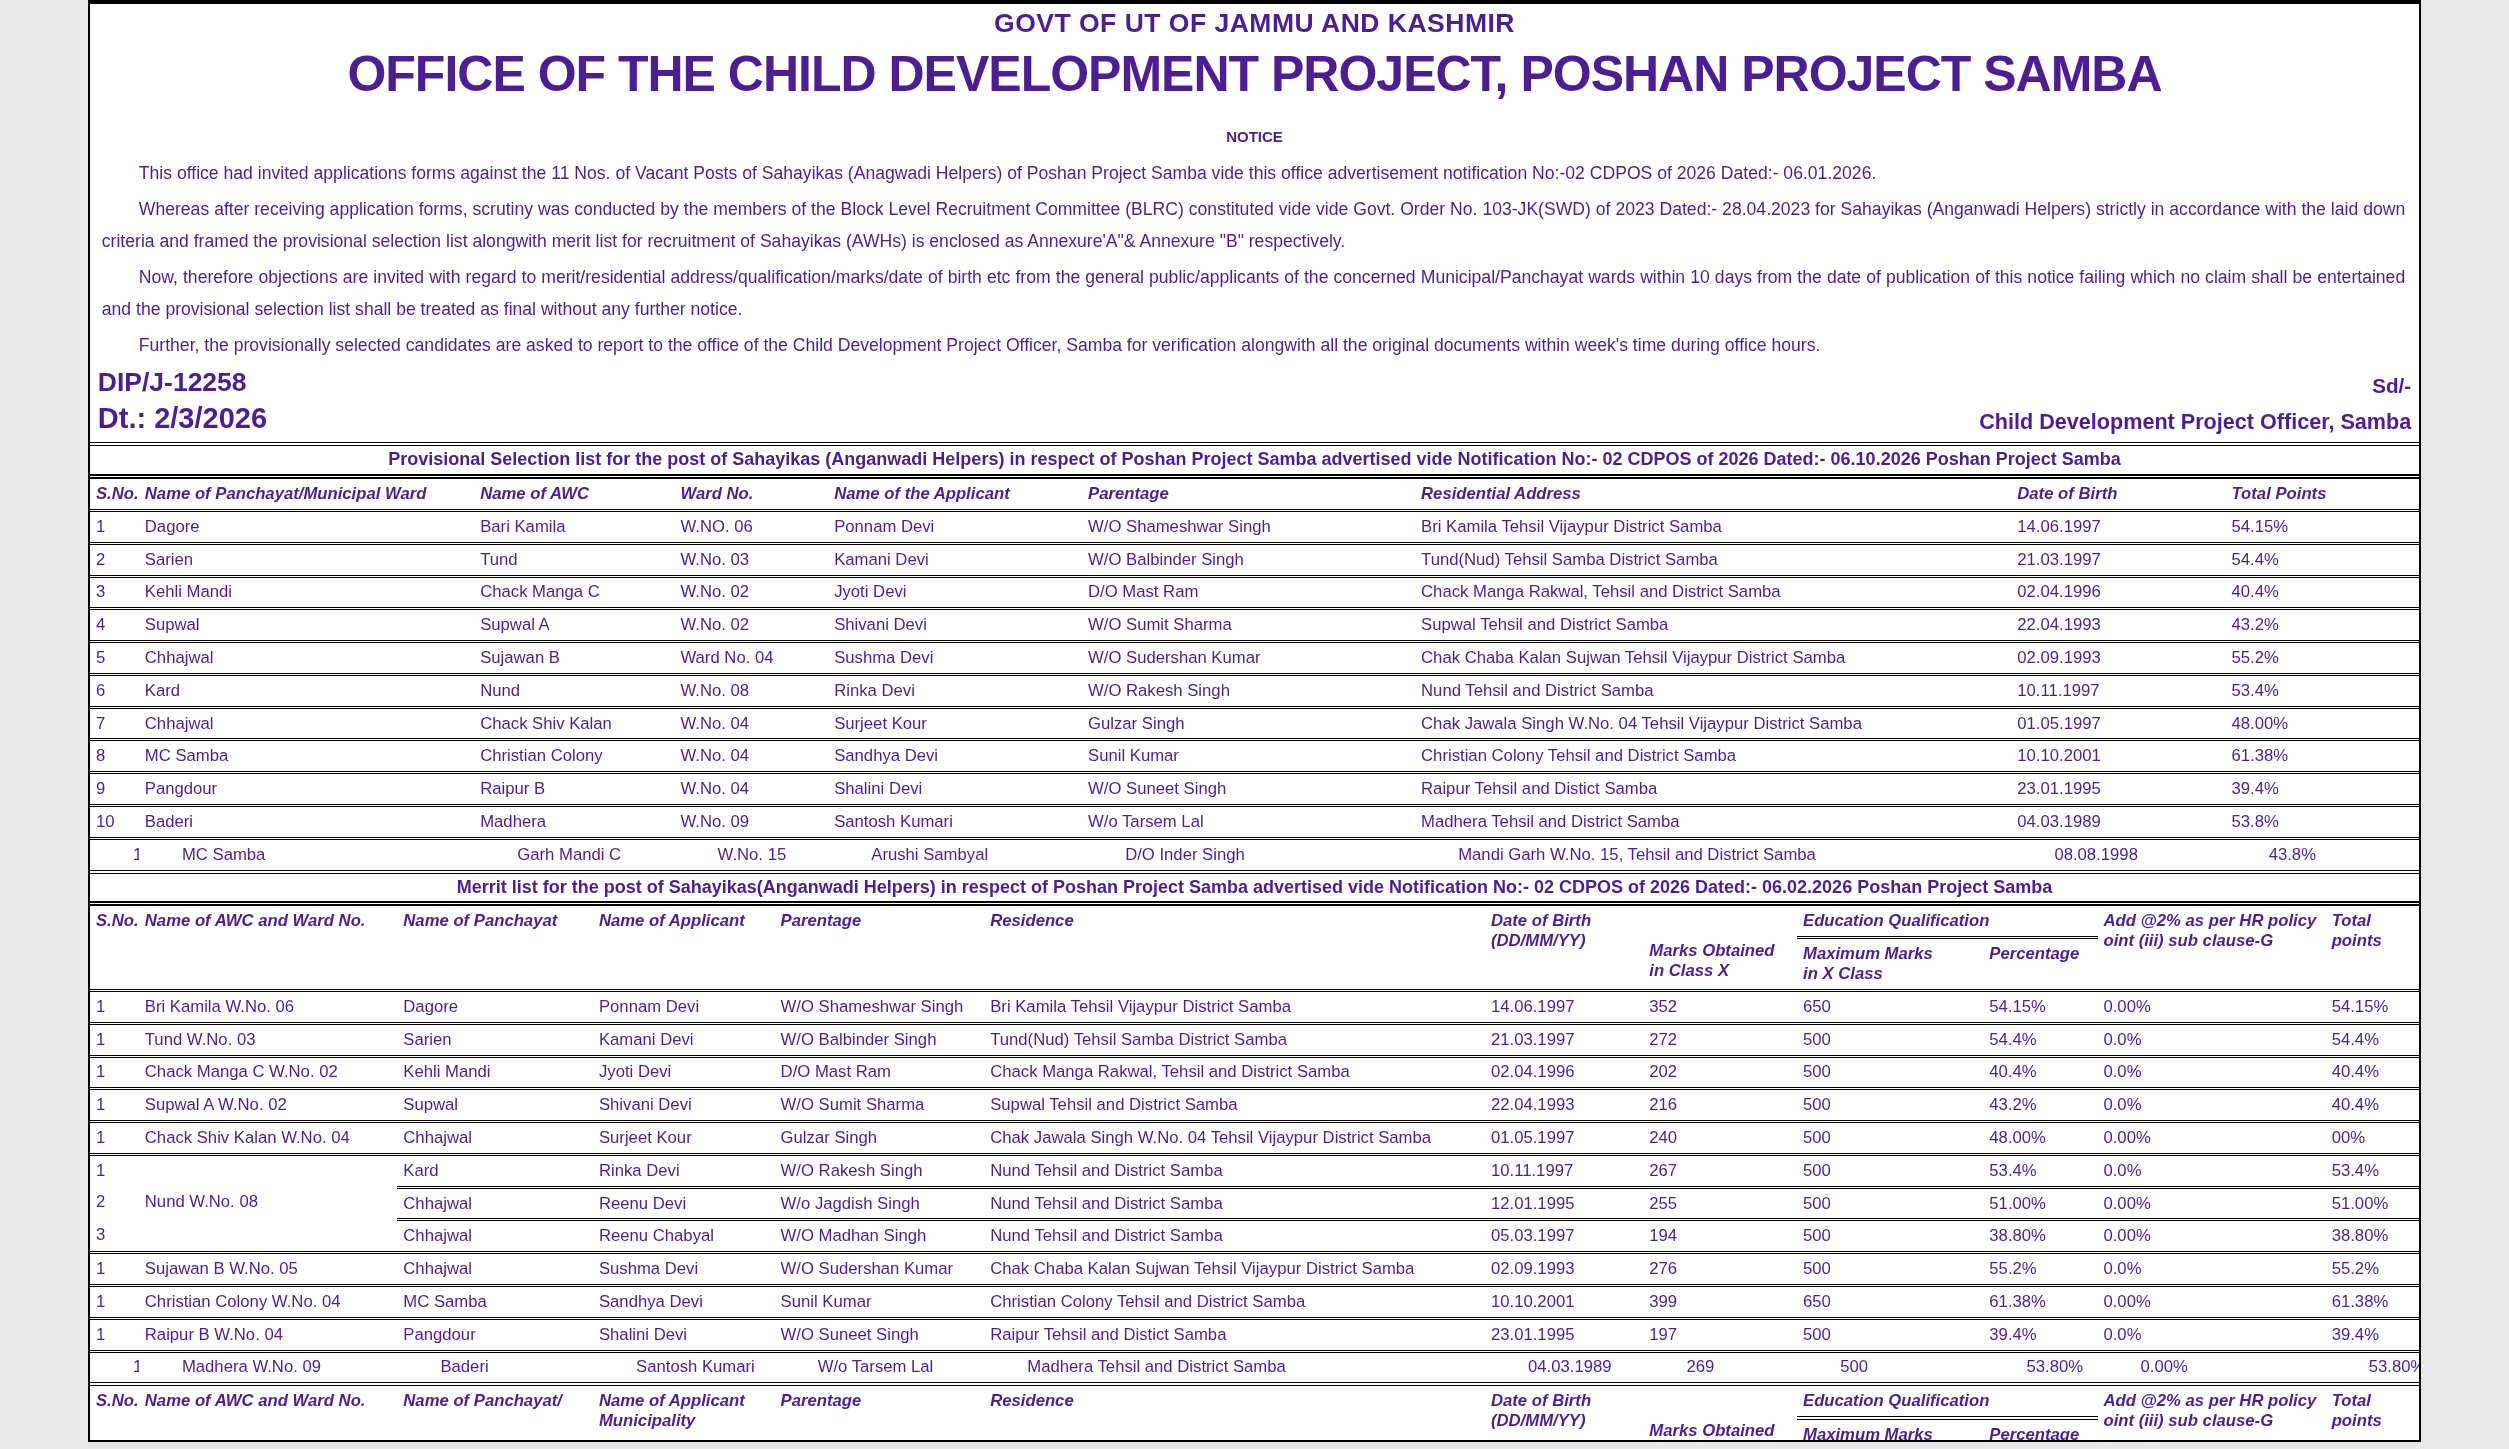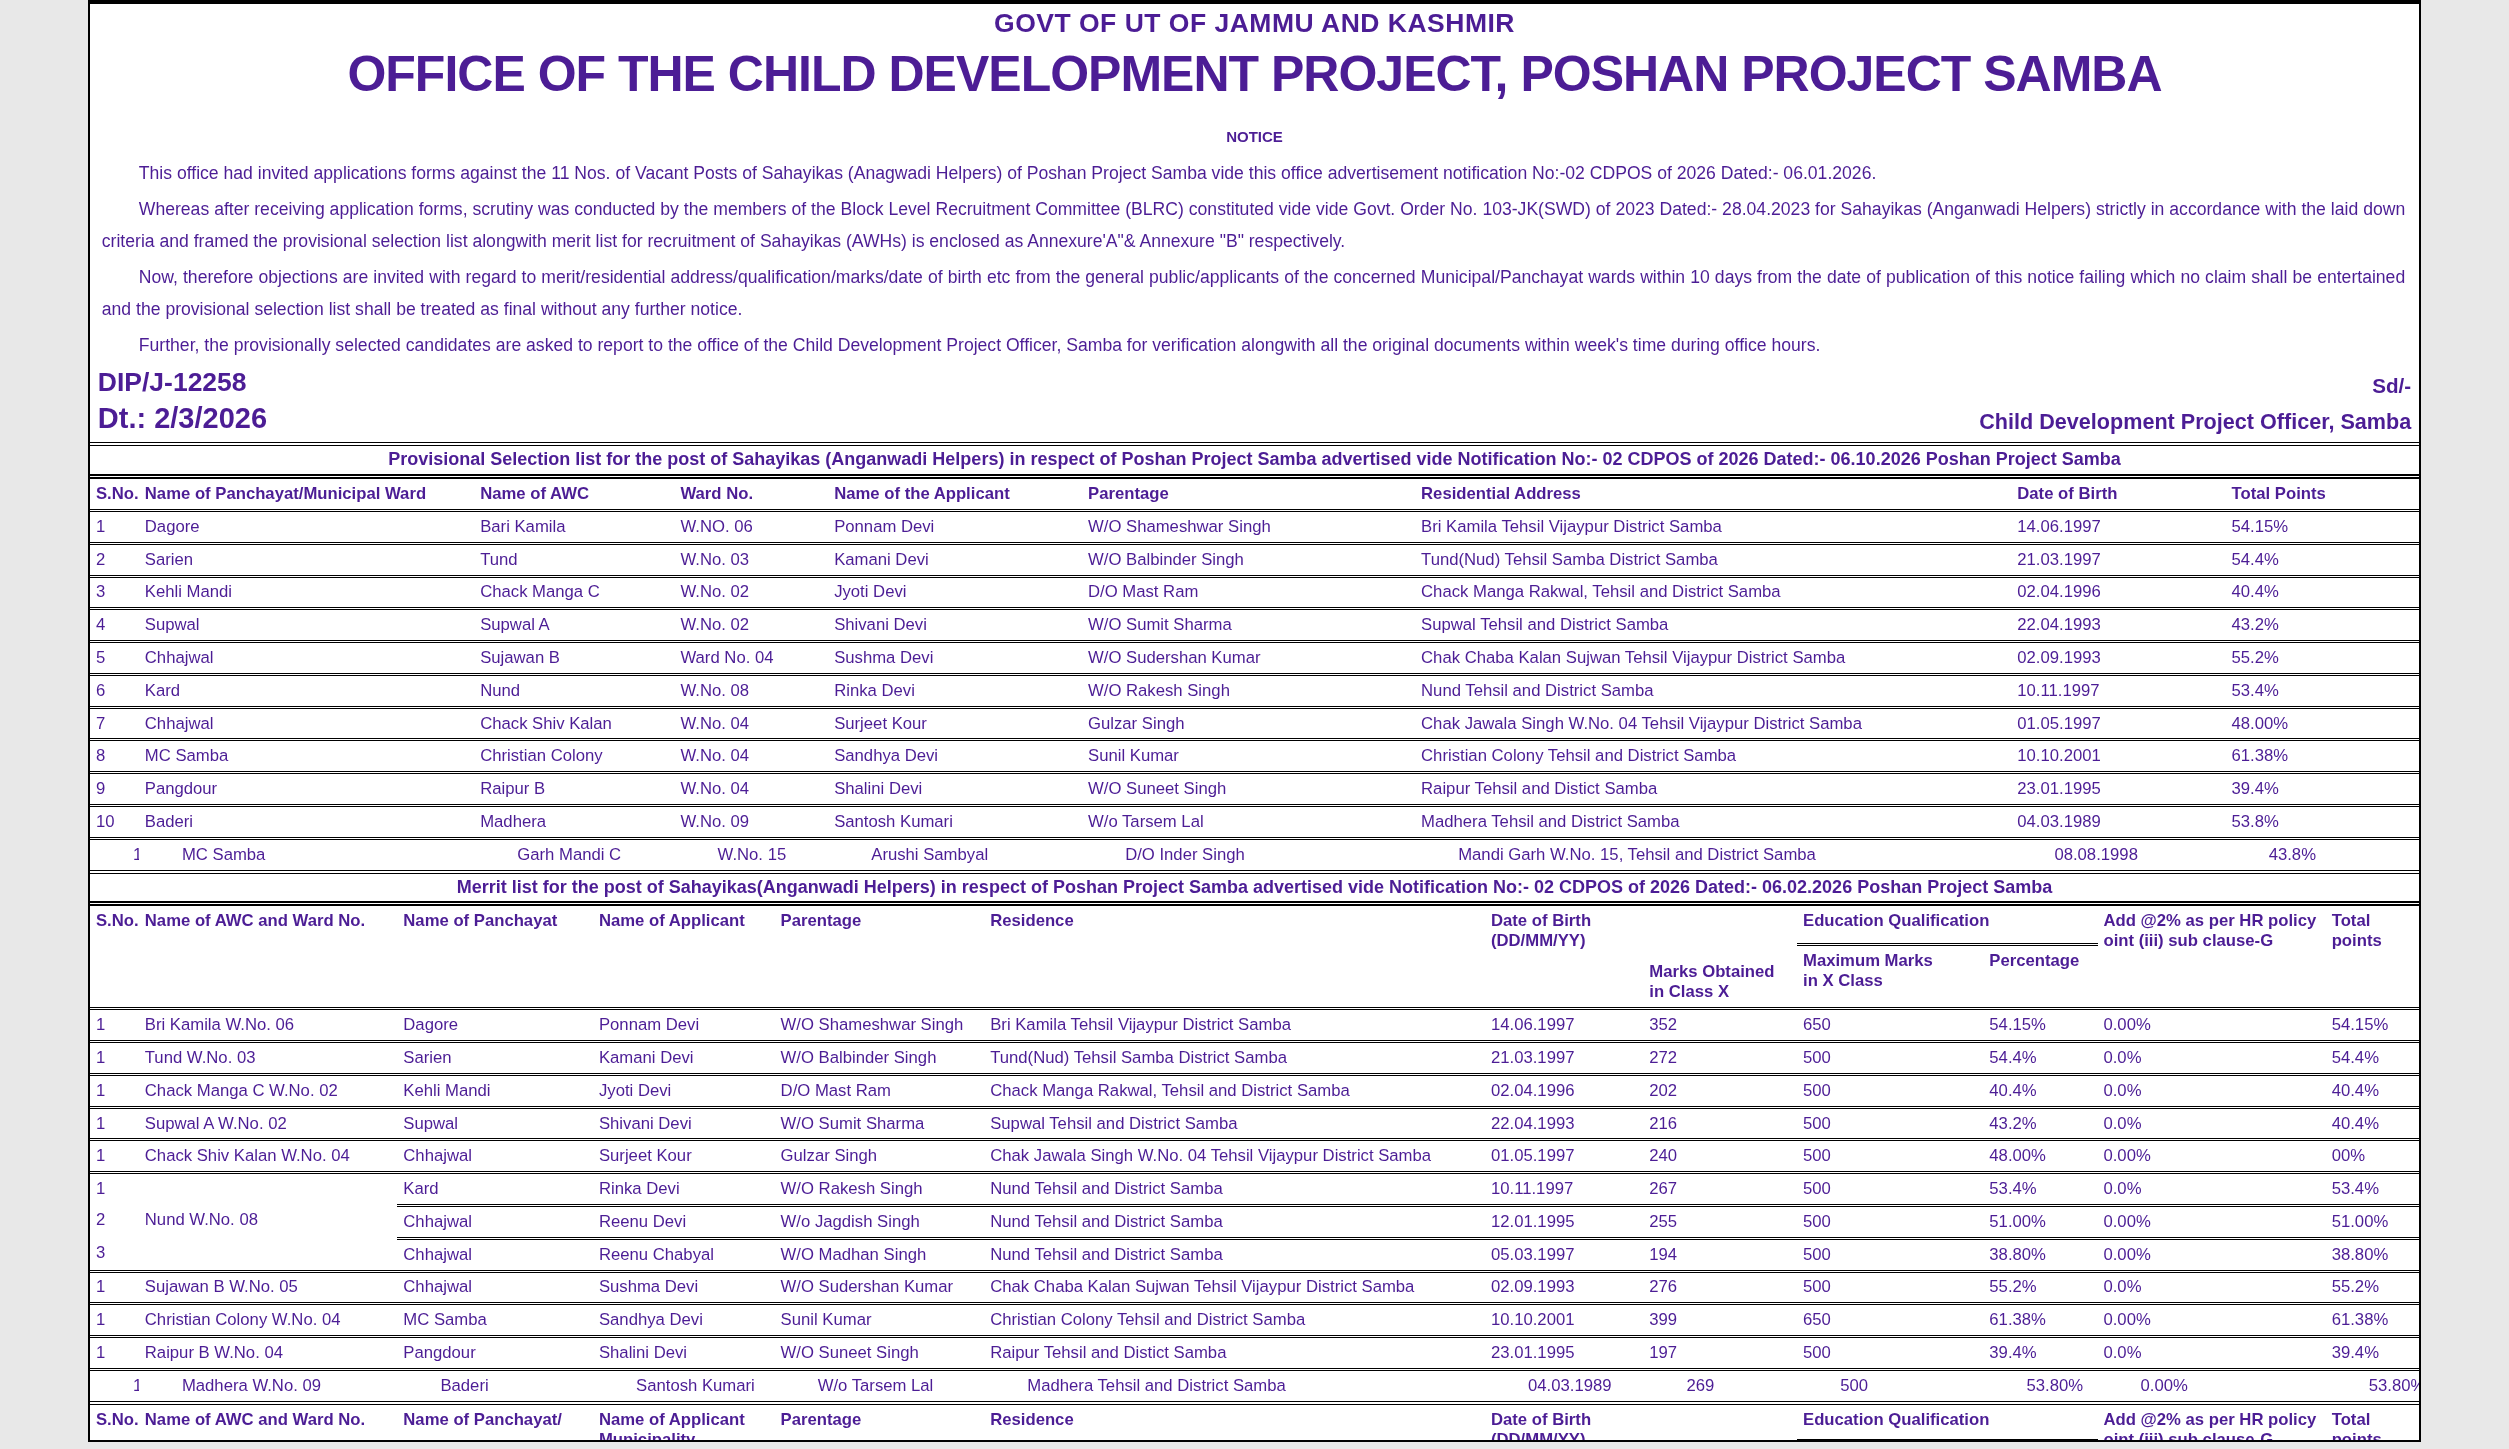--- a/index.html
+++ b/index.html
@@ -34,27 +34,27 @@
   table{width:100%;border-collapse:collapse;table-layout:fixed;}
   .tbl-title{
     text-align:center;font-weight:bold;font-size:18px;
     padding:2.9px 0 3.9px 0;border-bottom:5.9px double #000;
   }
   th,td{
     font-size:16.7px;text-align:left;vertical-align:top;
     padding:4.9px 3.9px 4.9px 5.9px;
     overflow:hidden;white-space:nowrap;
   }
-  th{font-weight:bold;}
+  th{font-weight:bold;font-style:italic;}
   tbody td{border-bottom:3.9px double #000;}
   thead th{border-bottom:3.9px double #000;}
   tbody tr:last-child td{border-bottom:4.9px double #000;padding-left:43px;}
   .pre{white-space:pre-line;}
   .no-bb{border-bottom:none !important;}
-  .drop1{padding-top:56px;}
+  .drop1{padding-top:35px;}
   
   .block2 thead th{border-bottom:4.9px double #000;}
   .block2 thead .deep{padding-bottom:51px;}
 </style>
 </head>
 <body>
 
 <div class="page">
 
   <div class="govt-line">GOVT OF  UT OF JAMMU AND KASHMIR</div>

